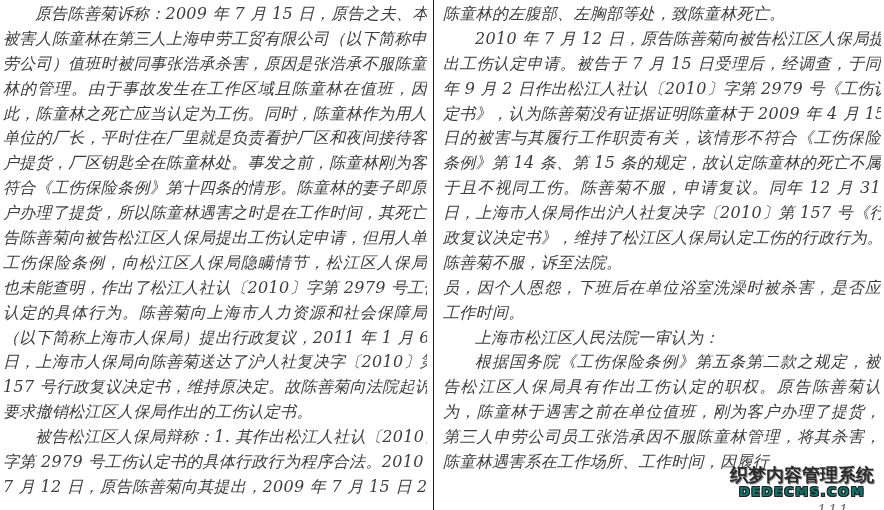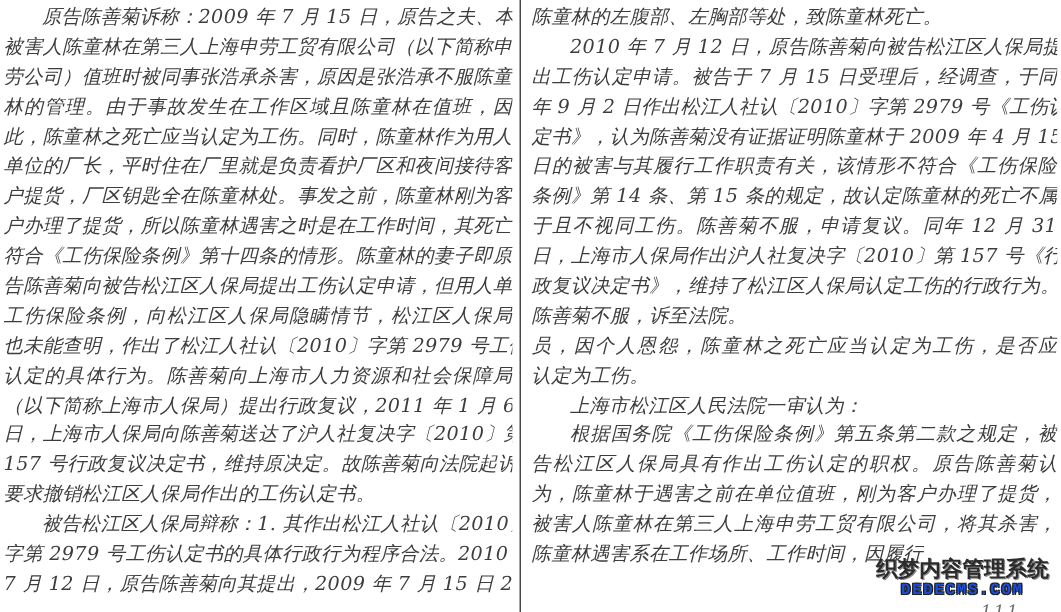--- a/index.html
+++ b/index.html
@@ -59,26 +59,25 @@
     font-weight: 700;
     color: #2b2b2b;
     letter-spacing: 0px;
     text-shadow: 1px 1px 0 #8a8a8a;
     white-space: nowrap;
   }
   .wm-en {
     font-size: 13px;
     font-weight: 700;
     letter-spacing: 1.5px;
-    color: #1d4ed8;
+    color: #0f766e;
     text-shadow:
       -1px -1px 0 #222, 1px -1px 0 #222,
       -1px  1px 0 #222, 1px  1px 0 #222;
     white-space: nowrap;
-    font-family: Liberation Mono, monospace;
   }
   .pagenum {
     position: absolute;
     right: 34px;
     bottom: -8px;
     font-family: "DejaVu Serif", "Liberation Serif", serif;
     font-style: italic;
     font-size: 14px;
     color: #6a6a6a;
     letter-spacing: 2px;
@@ -89,22 +88,22 @@
 
 <div class="page">
   <div class="col col-left" id="col-left">
       <div class="line indent">原告陈善菊诉称：2009 年 7 月 15 日，原告之夫、本案</div>
       <div class="line">被害人陈童林在第三人上海申劳工贸有限公司（以下简称申</div>
       <div class="line">劳公司）值班时被同事张浩承杀害，原因是张浩承不服陈童</div>
       <div class="line">林的管理。由于事故发生在工作区域且陈童林在值班，因</div>
       <div class="line">此，陈童林之死亡应当认定为工伤。同时，陈童林作为用人</div>
       <div class="line">单位的厂长，平时住在厂里就是负责看护厂区和夜间接待客</div>
       <div class="line">户提货，厂区钥匙全在陈童林处。事发之前，陈童林刚为客</div>
+      <div class="line">符合《工伤保险条例》第十四条的情形。陈童林的妻子即原</div>
       <div class="line">户办理了提货，所以陈童林遇害之时是在工作时间，其死亡</div>
-      <div class="line">符合《工伤保险条例》第十四条的情形。陈童林的妻子即原</div>
       <div class="line">告陈善菊向被告松江区人保局提出工伤认定申请，但用人单</div>
       <div class="line">工伤保险条例，向松江区人保局隐瞒情节，松江区人保局</div>
       <div class="line">也未能查明，作出了松江人社认〔2010〕字第 2979 号工伤</div>
       <div class="line">认定的具体行为。陈善菊向上海市人力资源和社会保障局</div>
       <div class="line">（以下简称上海市人保局）提出行政复议，2011 年 1 月 6</div>
       <div class="line">日，上海市人保局向陈善菊送达了沪人社复决字〔2010〕第</div>
       <div class="line">157 号行政复议决定书，维持原决定。故陈善菊向法院起诉，</div>
       <div class="line last">要求撤销松江区人保局作出的工伤认定书。</div>
       <div class="line indent">被告松江区人保局辩称：1. 其作出松江人社认〔2010〕</div>
       <div class="line">字第 2979 号工伤认定书的具体行政行为程序合法。2010 年</div>
@@ -116,27 +115,27 @@
       <div class="line indent">2010 年 7 月 12 日，原告陈善菊向被告松江区人保局提</div>
       <div class="line">出工伤认定申请。被告于 7 月 15 日受理后，经调查，于同</div>
       <div class="line">年 9 月 2 日作出松江人社认〔2010〕字第 2979 号《工伤认</div>
       <div class="line">定书》，认为陈善菊没有证据证明陈童林于 2009 年 4 月 15</div>
       <div class="line">日的被害与其履行工作职责有关，该情形不符合《工伤保险</div>
       <div class="line">条例》第 14 条、第 15 条的规定，故认定陈童林的死亡不属</div>
       <div class="line">于且不视同工伤。陈善菊不服，申请复议。同年 12 月 31</div>
       <div class="line">日，上海市人保局作出沪人社复决字〔2010〕第 157 号《行</div>
       <div class="line">政复议决定书》，维持了松江区人保局认定工伤的行政行为。</div>
       <div class="line last">陈善菊不服，诉至法院。</div>
-      <div class="line">员，因个人恩怨，陈童林之死亡应当认定为工伤，是否应</div>
-      <div class="line last">认定为工伤。</div>
+      <div class="line">员，因个人恩怨，下班后在单位浴室洗澡时被杀害，是否应</div>
+      <div class="line last">工作时间。</div>
       <div class="line indent last">上海市松江区人民法院一审认为：</div>
       <div class="line indent">根据国务院《工伤保险条例》第五条第二款之规定，被</div>
       <div class="line">告松江区人保局具有作出工伤认定的职权。原告陈善菊认</div>
       <div class="line">为，陈童林于遇害之前在单位值班，刚为客户办理了提货，</div>
-      <div class="line">被害人陈童林在第三人上海申劳工贸有限公司，将其杀害，</div>
+      <div class="line">第三人申劳公司员工张浩承因不服陈童林管理，将其杀害，</div>
       <div class="line last">陈童林遇害系在工作场所、工作时间，因履行</div>
     </div>
 
   <div class="watermark">
     <div class="wm-cn">织梦内容管理系统</div>
     <div class="wm-en">DEDECMS.COM</div>
   </div>
 
   <div class="pagenum">111</div>
 </div>

